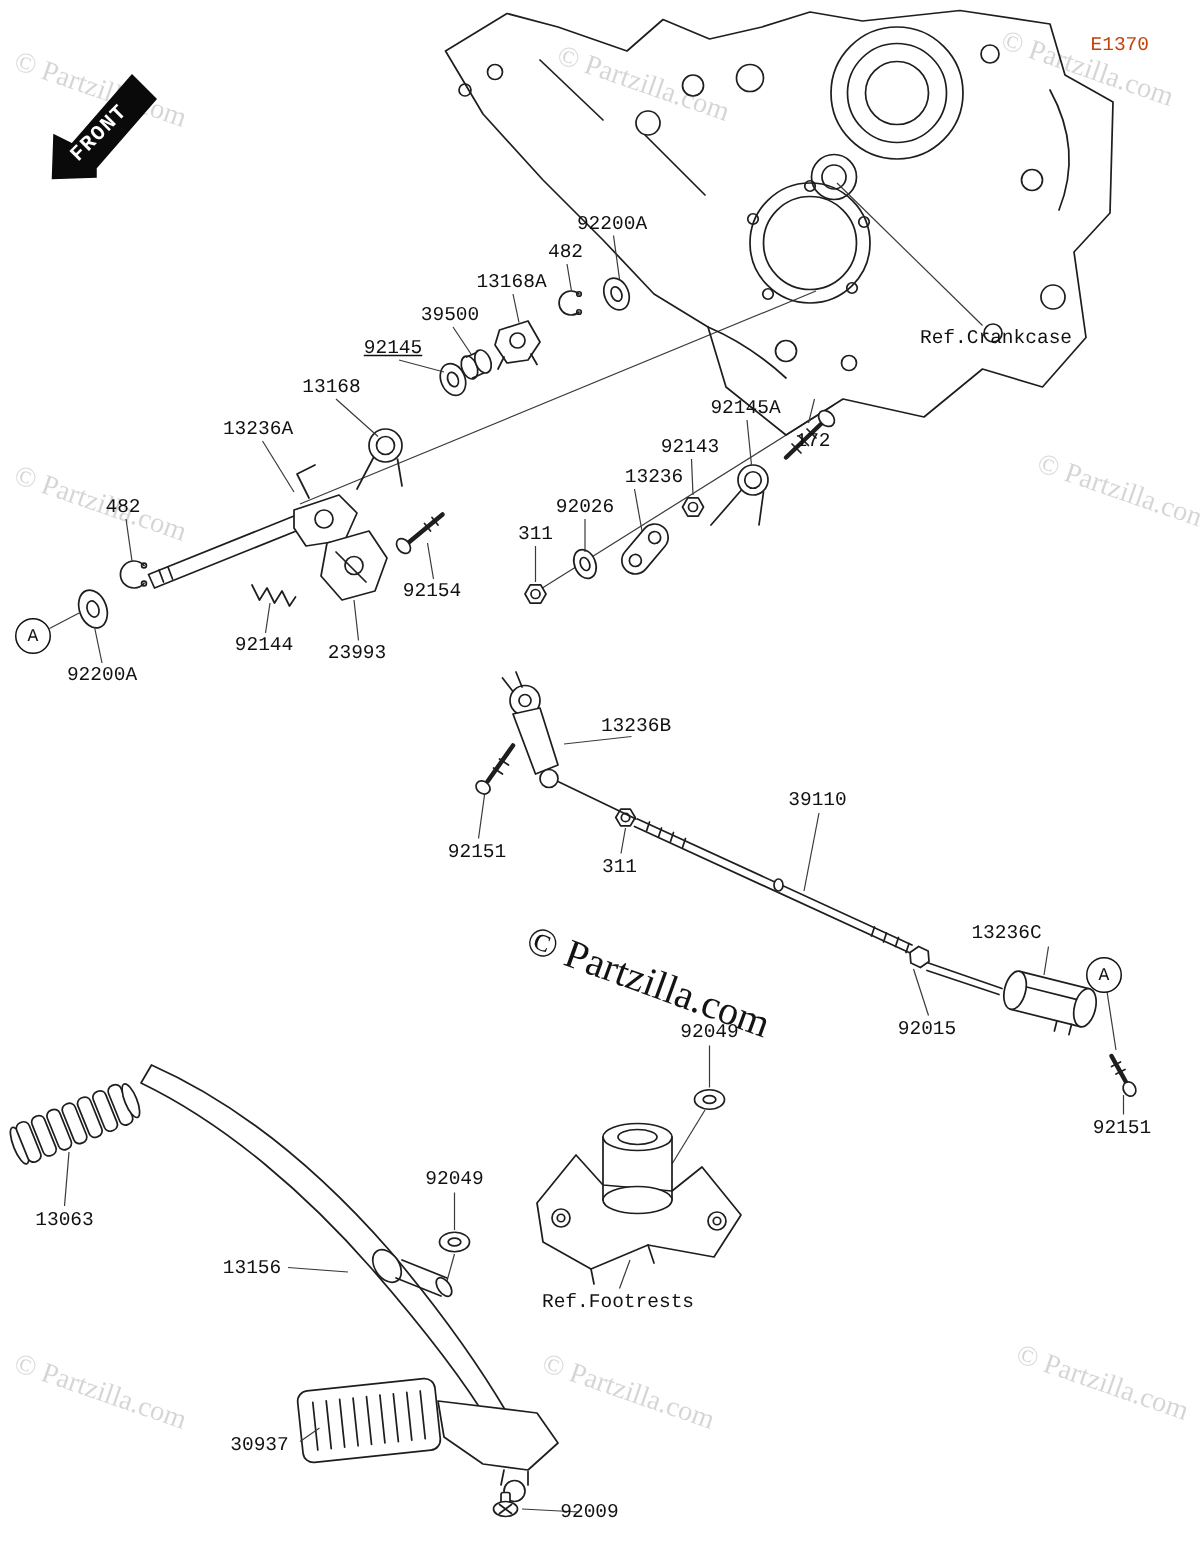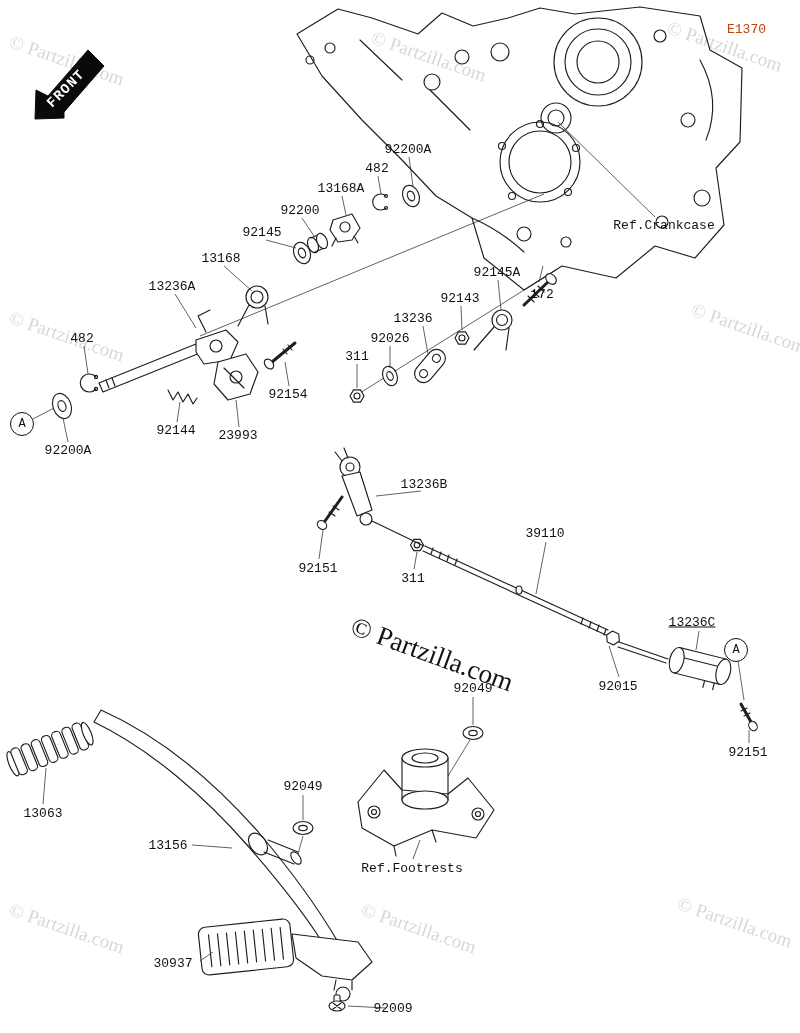--- a/index.html
+++ b/index.html
@@ -323,40 +323,40 @@
       <polygon fill="#0a0a0a" stroke="#0a0a0a" points="88,50 104,66 64,112 64,118 35,119 36,90 48,96"></polygon>
       <text transform="translate(52,108) rotate(-45)" font-family="Liberation Mono, monospace" font-size="14" font-weight="bold" fill="#ffffff" letter-spacing="1">FRONT</text>
     </g>
   </svg>
 
   <div id="overlay-layer" class="layer">
       <div class="watermark dark" style="left: 352px; top: 610px; font-size: 27px; transform: rotate(20deg);">© Partzilla.com</div>
       <div class="part-label" style="left: 408px; top: 149px;">92200A</div>
       <div class="part-label" style="left: 377px; top: 168px;">482</div>
       <div class="part-label" style="left: 341px; top: 188px;">13168A</div>
-      <div class="part-label" style="left: 300px; top: 210px;">92200</div>
-      <div class="part-label" style="left: 262px; top: 232px;">92145</div>
+      <div class="part-label" style="left: 300px; top: 210px;">39500</div>
+      <div class="part-label" style="left: 262px; top: 232px; text-decoration: underline;">92145</div>
       <div class="part-label" style="left: 221px; top: 258px;">13168</div>
       <div class="part-label" style="left: 172px; top: 286px;">13236A</div>
       <div class="part-label" style="left: 82px; top: 338px;">482</div>
       <div class="part-label" style="left: 68px; top: 450px;">92200A</div>
       <div class="part-label" style="left: 176px; top: 430px;">92144</div>
       <div class="part-label" style="left: 238px; top: 435px;">23993</div>
       <div class="part-label" style="left: 288px; top: 394px;">92154</div>
       <div class="part-label" style="left: 357px; top: 356px;">311</div>
       <div class="part-label" style="left: 390px; top: 338px;">92026</div>
-      <div class="part-label" style="left: 413px; top: 318px;">13236</div>
+      <div class="part-label" style="left: 436px; top: 318px;">13236</div>
       <div class="part-label" style="left: 460px; top: 298px;">92143</div>
       <div class="part-label" style="left: 497px; top: 272px;">92145A</div>
       <div class="part-label" style="left: 542px; top: 258px; margin-top: 36px;">172</div>
       <div class="part-label" style="left: 424px; top: 484px;">13236B</div>
       <div class="part-label" style="left: 318px; top: 568px;">92151</div>
       <div class="part-label" style="left: 413px; top: 578px;">311</div>
       <div class="part-label" style="left: 545px; top: 533px;">39110</div>
-      <div class="part-label" style="left: 692px; top: 622px; text-decoration: underline;">13236C</div>
+      <div class="part-label" style="left: 671px; top: 622px;">13236C</div>
       <div class="part-label" style="left: 618px; top: 686px;">92015</div>
       <div class="part-label" style="left: 748px; top: 752px;">92151</div>
       <div class="part-label" style="left: 473px; top: 688px;">92049</div>
       <div class="part-label" style="left: 303px; top: 786px;">92049</div>
       <div class="part-label" style="left: 43px; top: 813px;">13063</div>
       <div class="part-label" style="left: 168px; top: 845px;">13156</div>
       <div class="part-label" style="left: 173px; top: 963px;">30937</div>
       <div class="part-label" style="left: 393px; top: 1008px;">92009</div>
       <div class="ref-label" style="left: 664px; top: 225px;">Ref.Crankcase</div>
       <div class="ref-label" style="left: 412px; top: 868px;">Ref.Footrests</div>

